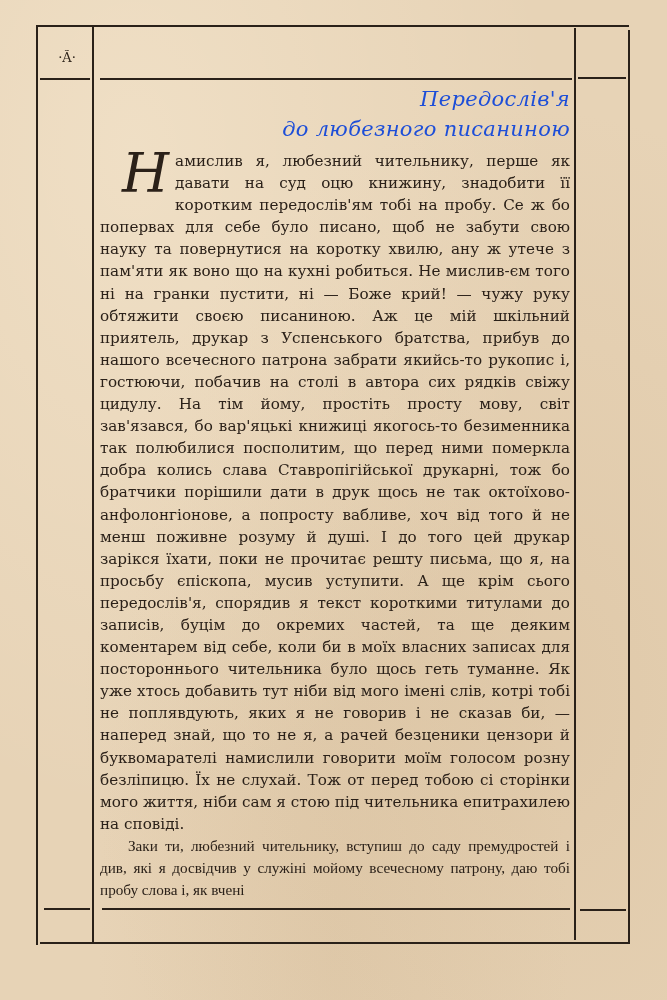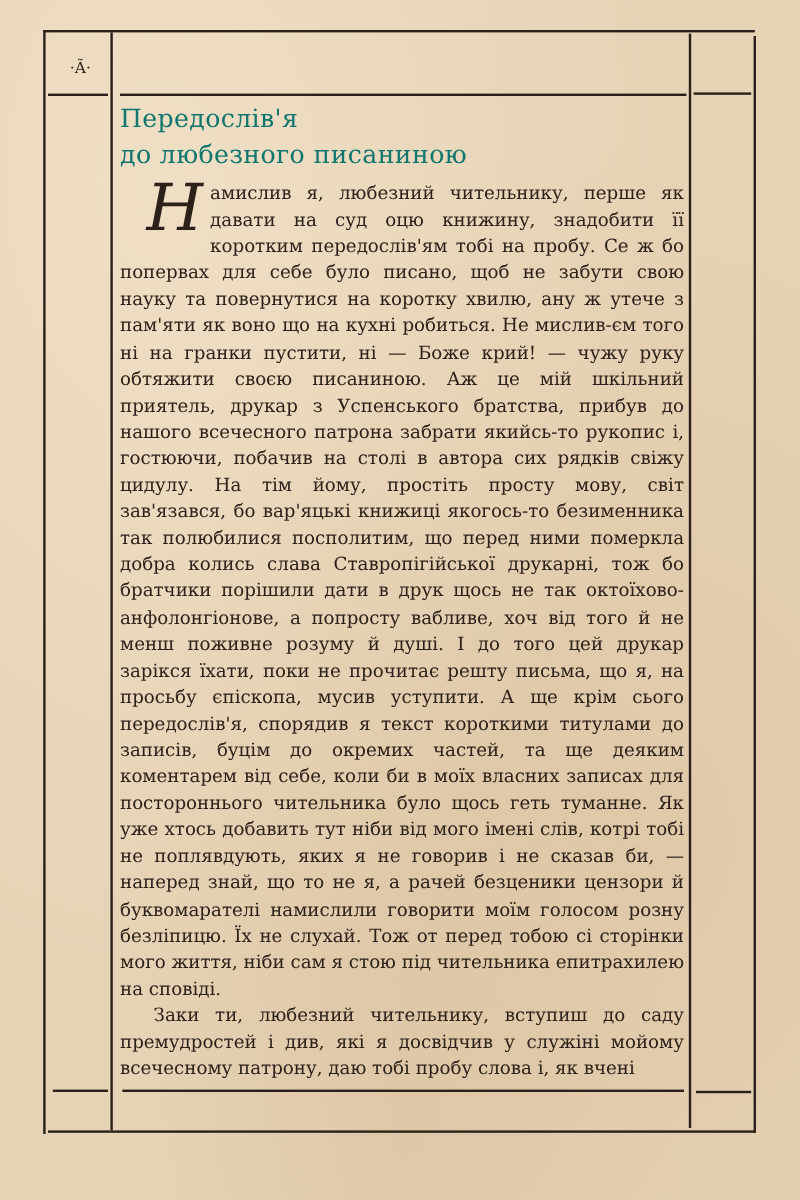--- a/index.html
+++ b/index.html
@@ -16,31 +16,31 @@
   }
   .line { position: absolute; background: #2a2119; }
   .h { height: 2px; }
   .v { width: 2px; }
 
   .page-marker {
     position: absolute; left: 42px; top: 50px; width: 50px; text-align: center;
     font-family: "DejaVu Serif", serif; font-size: 13px; color: #2e241b;
   }
   .title {
-    position: absolute; left: 100px; width: 470px; top: 84px; text-align: left;
-    font-family: "DejaVu Serif", serif; font-size: 21px;
-    line-height: 30px; color: #0f766e; letter-spacing: 0.3px;
+    position: absolute; left: 100px; width: 470px; top: 84px; text-align: right;
+    font-family: "DejaVu Serif", serif; font-style: italic; font-size: 21px;
+    line-height: 30px; color: #1d4ed8; letter-spacing: 0.3px;
   }
   .body-text {
     position: absolute; left: 100px; top: 150px; width: 470px;
     font-family: "DejaVu Serif", serif; font-size: 15.2px; line-height: 22.1px;
     color: #2b2119; text-align: justify;
   }
   .body-text p { margin: 0; }
-  .para2 { text-indent: 28px; }
+  .para2 { text-indent: 28px; font-family: Liberation Serif, serif; }
   .dropcap {
     float: left; font-family: "DejaVu Serif", serif; font-style: italic;
     font-size: 54px; line-height: 44px; padding: 2px 6px 0 22px;
     color: #2b2119;
   }
 </style>
 </head>
 <body>
 
 <div class="line h" style="left:36px; top:25px; width:593px;"></div>

